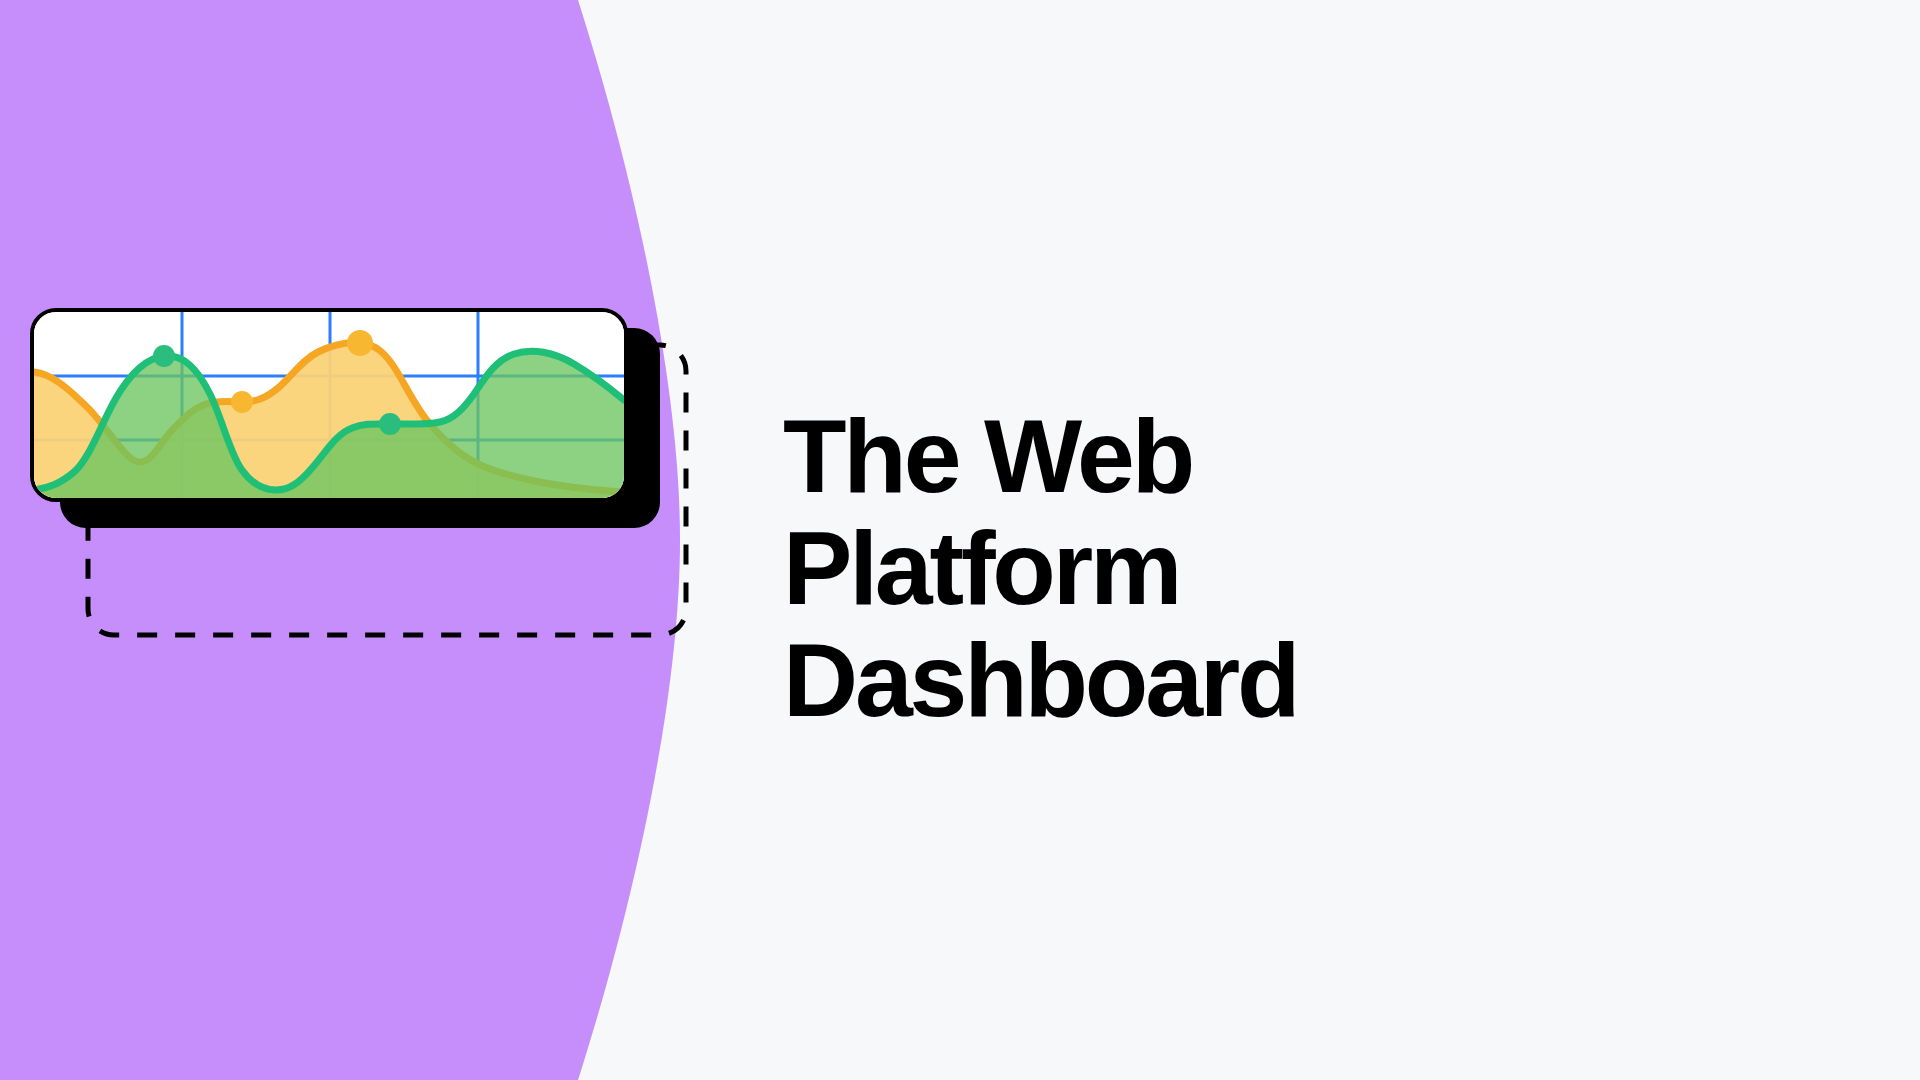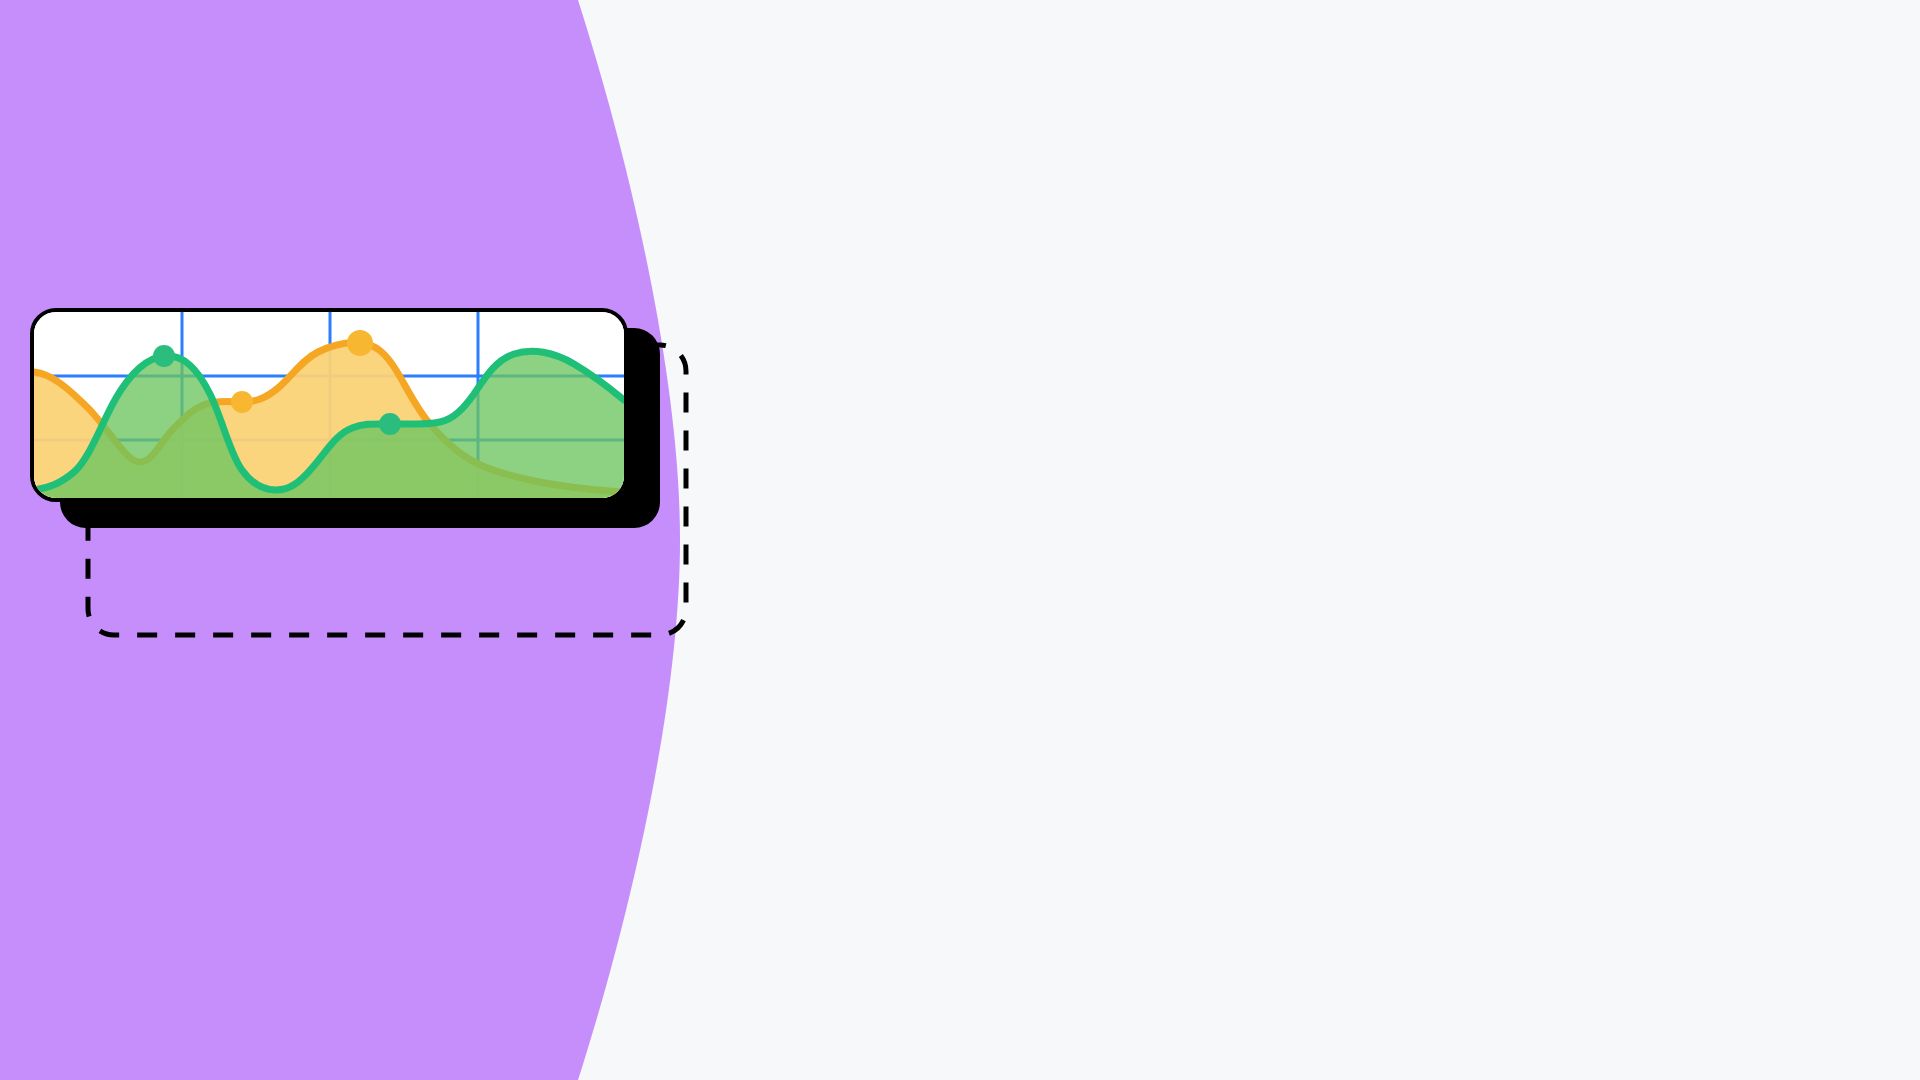--- a/index.html
+++ b/index.html
@@ -199,14 +199,19 @@
             <circle cx="444" cy="152" r="0" fill="none"></circle>
             <circle cx="356" cy="112" r="11" fill="#2bbd7e"></circle>
             <circle cx="208" cy="90" r="11" fill="#f7b731"></circle>
             <circle cx="326" cy="31" r="13" fill="#f7b731"></circle>
           </g>
         </g>
       </svg>
     </div>
   </div>
 
+  <h1 class="headline">
+    <span class="ln">The Web</span>
+    <span class="ln">Platform</span>
+    <span class="ln">Dashboard</span>
+  </h1>
 
 </div>
 
 </body></html>

